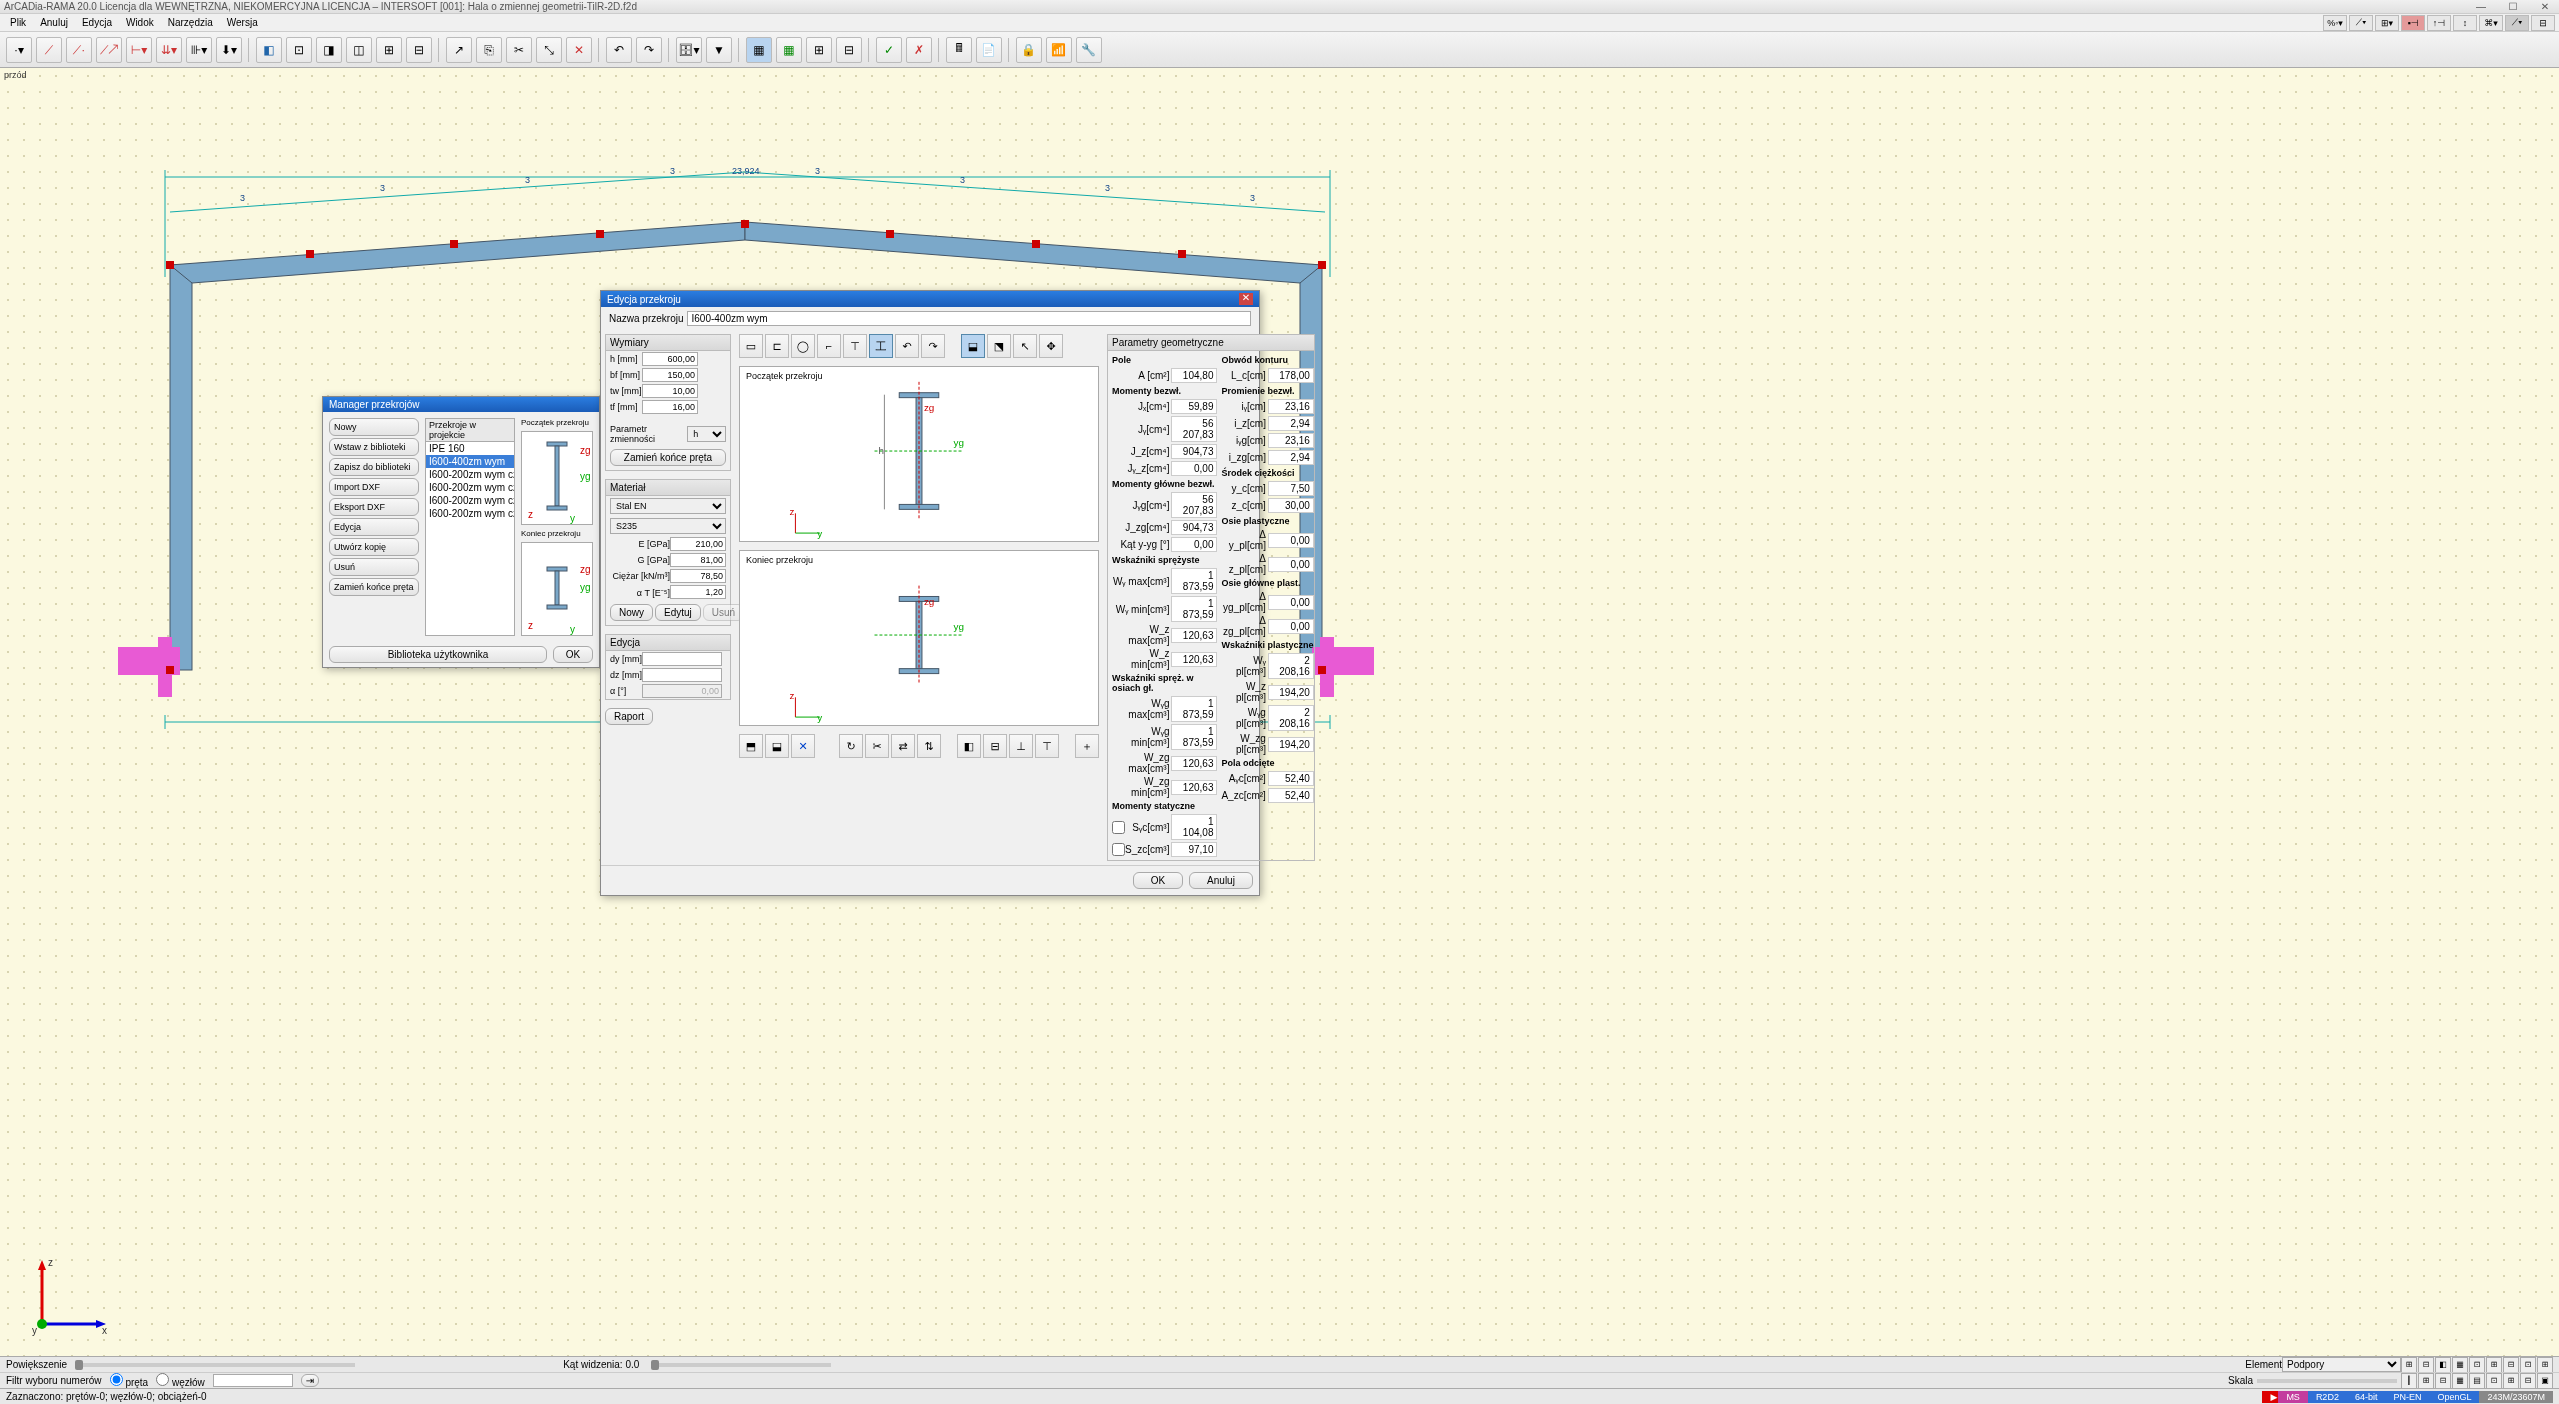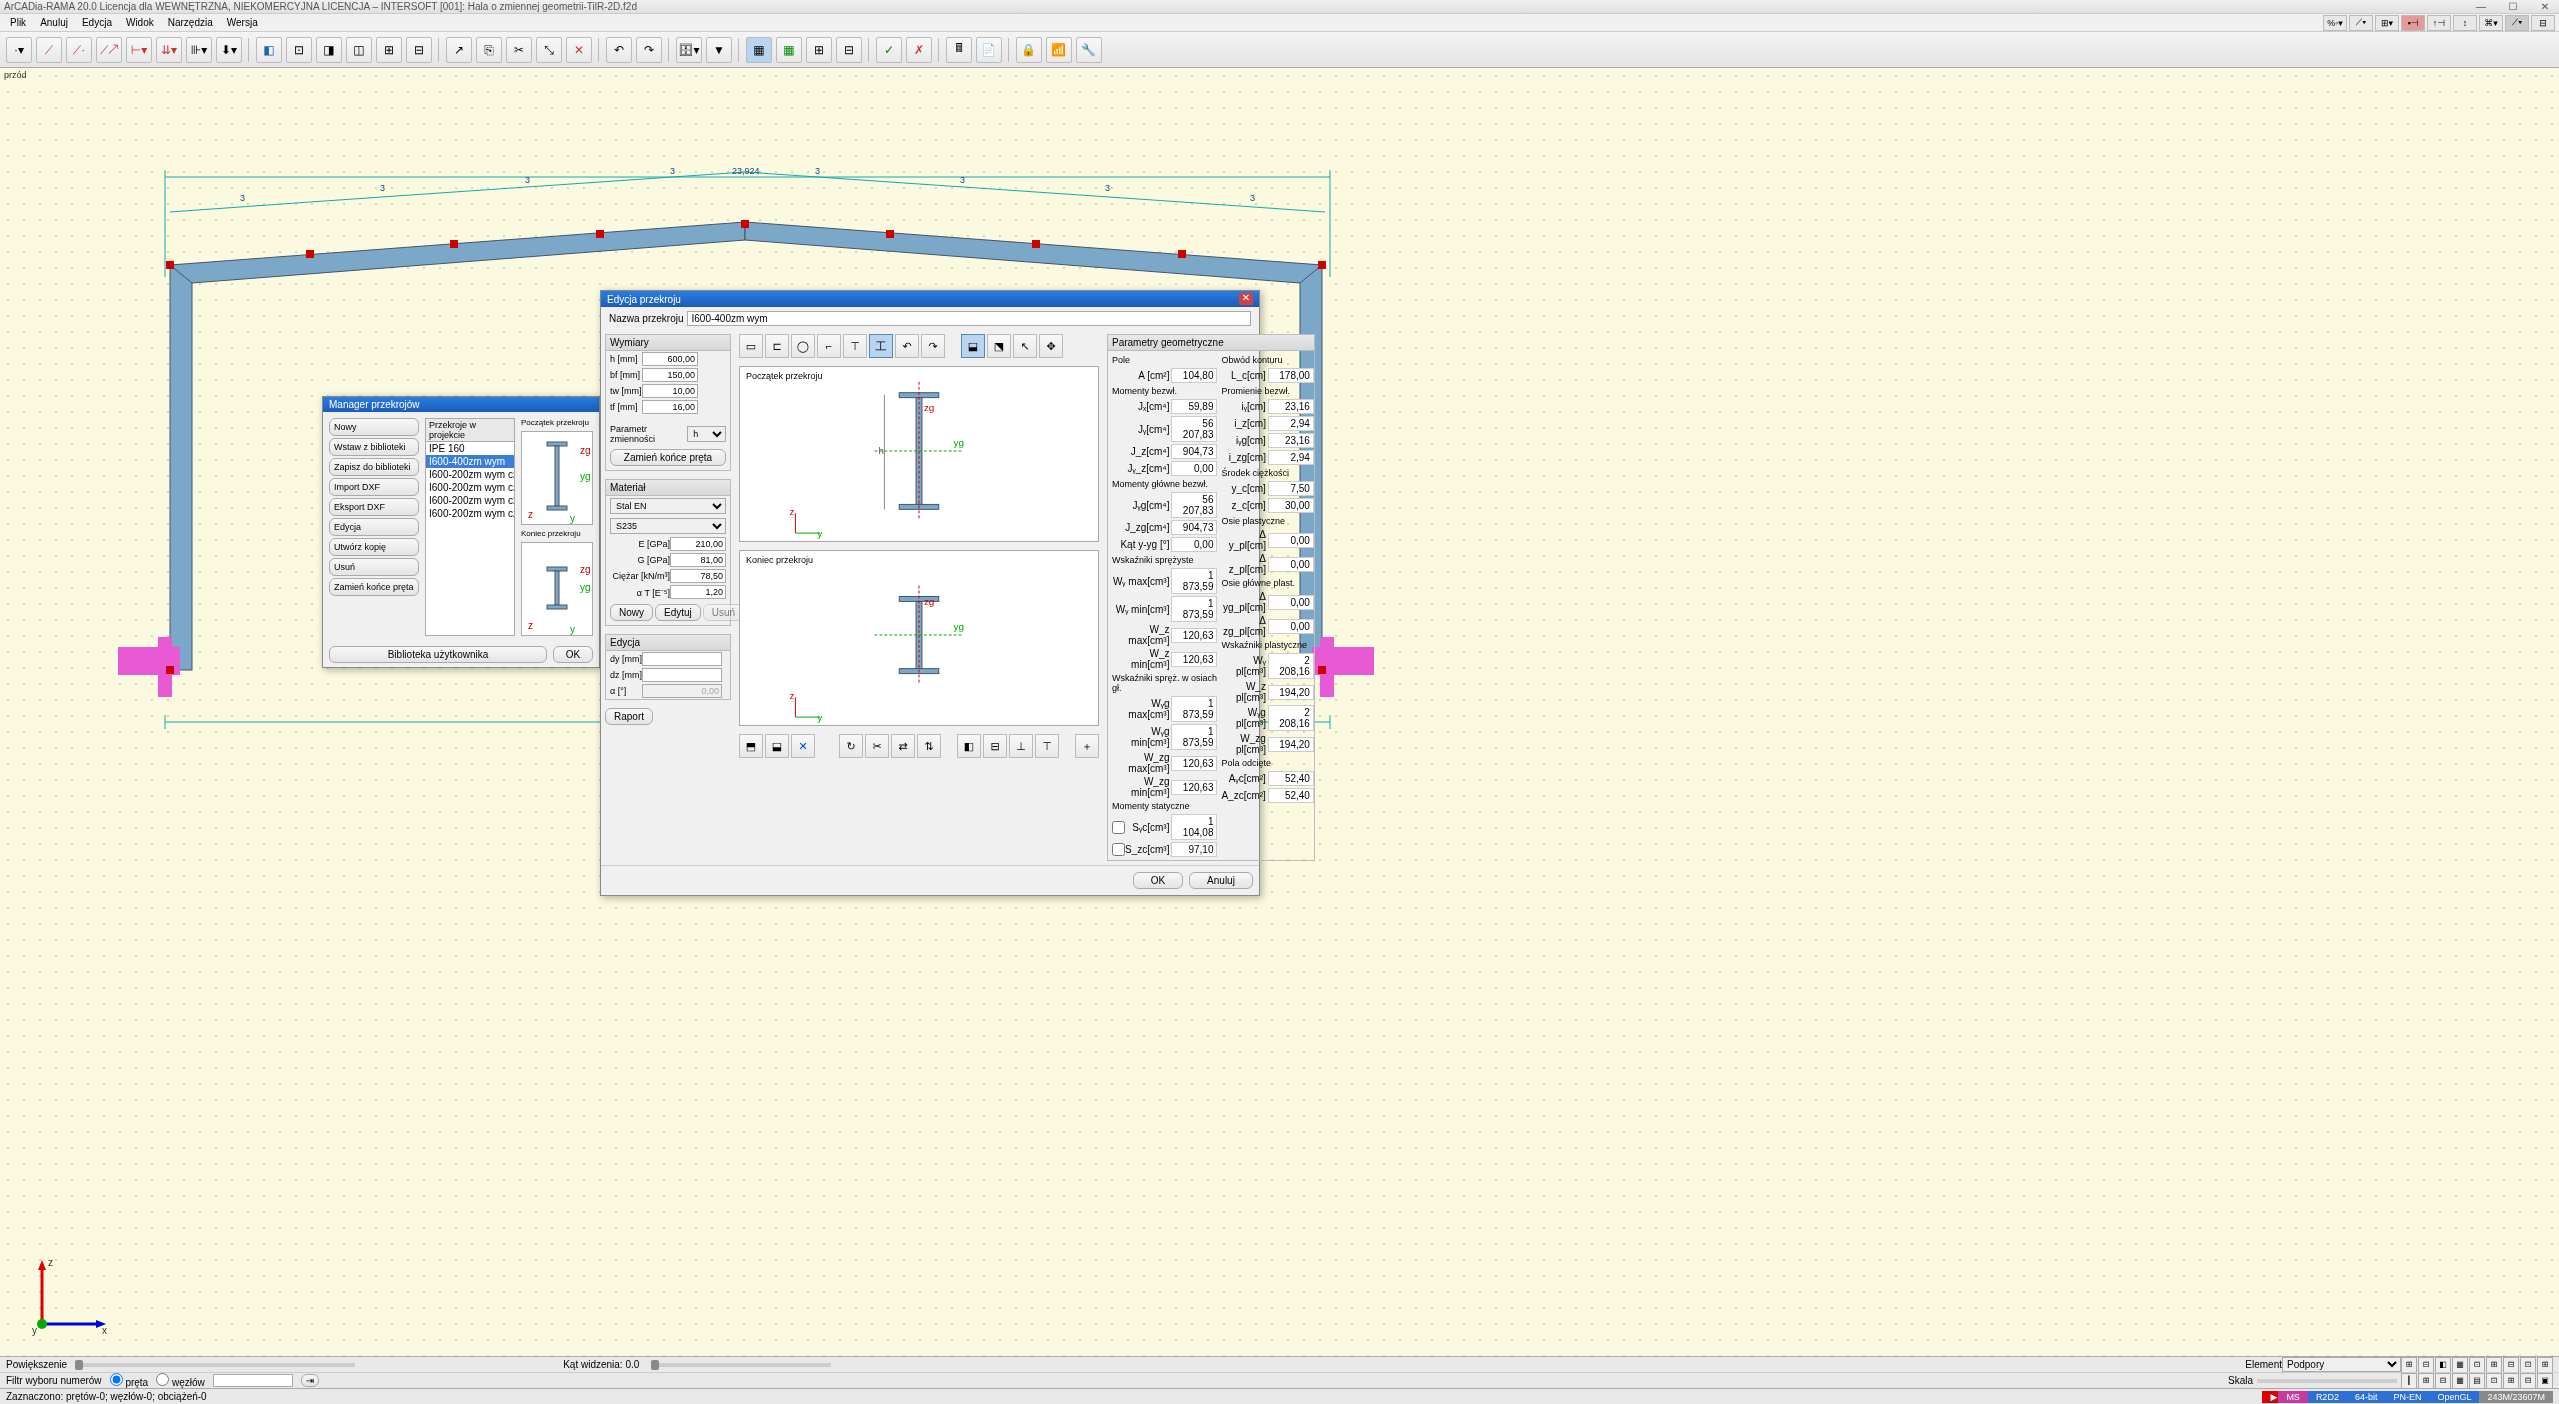--- a/index.html
+++ b/index.html
@@ -64,21 +64,21 @@
 #editor-dialog .icon-toolbar { display: flex; gap: 2px; padding: 4px; }
 #editor-dialog .icon-toolbar .ibtn { width: 24px; height: 24px; border: 1px solid #bbb; background: linear-gradient(#f8f8f8,#e8e8e8); display: flex; align-items: center; justify-content: center; cursor: pointer; font-size: 11px; }
 #editor-dialog .icon-toolbar .ibtn.active { background: #b8d4f0; border-color: #58a; }
 #editor-dialog .left-col { width: 134px; display: flex; flex-direction: column; }
 #editor-dialog .mid-col { flex: 1; display: flex; flex-direction: column; }
 #editor-dialog .right-col { width: 216px; display: flex; flex-direction: column; }
 #editor-dialog .sec-preview { border: 1px solid #aaa; background: #fff; position: relative; margin: 4px; }
 #editor-dialog .param-row { display: flex; align-items: center; font-size: 9px; padding: 1px 0; }
 #editor-dialog .param-row .plabel { text-align: right; padding-right: 2px; }
 #editor-dialog .param-row .pvalue { border: 1px solid #ccc; background: #fff; padding: 1px 3px; text-align: right; width: 46px; }
-#editor-dialog .group-hdr { font-weight: normal; font-size: 9px; padding: 2px 0; }
+#editor-dialog .group-hdr { font-weight: bold; font-size: 9px; padding: 2px 0; }
 #editor-dialog select { border: 1px solid #aaa; font-size: 9px; padding: 1px; }
 #editor-dialog .footer-row { display: flex; padding: 6px; gap: 6px; justify-content: flex-end; border-top: 1px solid #ccc; }
 .right-toolbuttons { margin-left: auto; display:flex; gap:1px; }
 .right-toolbuttons .mini { width:16px; height:16px; border:1px solid #aaa; background:#eee; font-size:8px; display:flex; align-items:center; justify-content:center; }
 </style>
 </head>
 <body>
 
 <div class="titlebar">
   <span>ArCADia-RAMA 20.0 Licencja dla WEWNĘTRZNA, NIEKOMERCYJNA LICENCJA – INTERSOFT [001]: Hala o zmiennej geometrii-TilR-2D.f2d</span>

